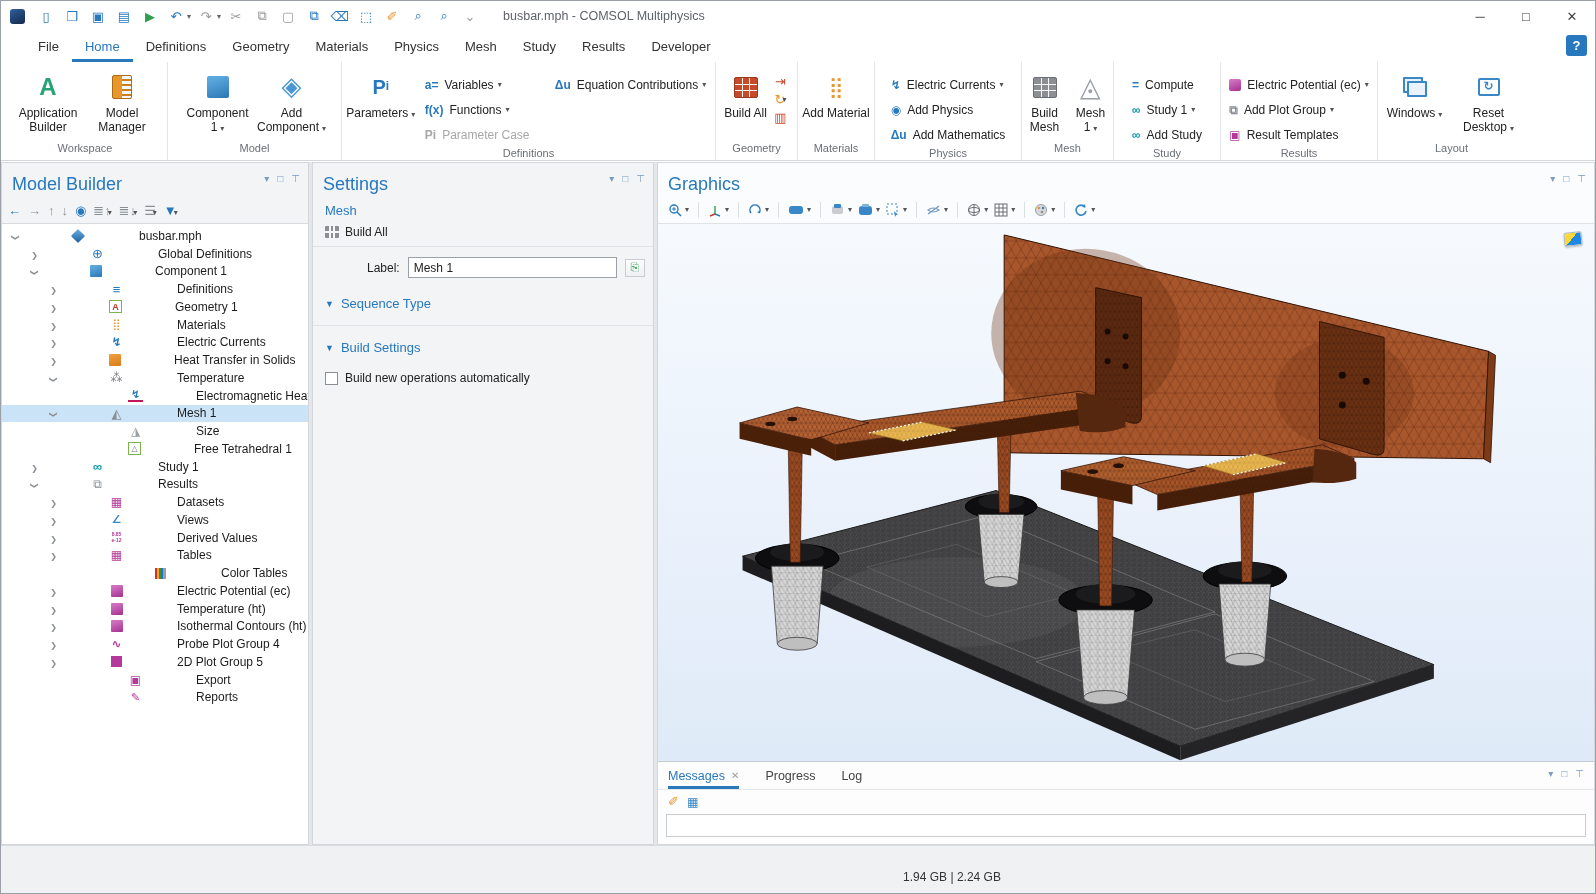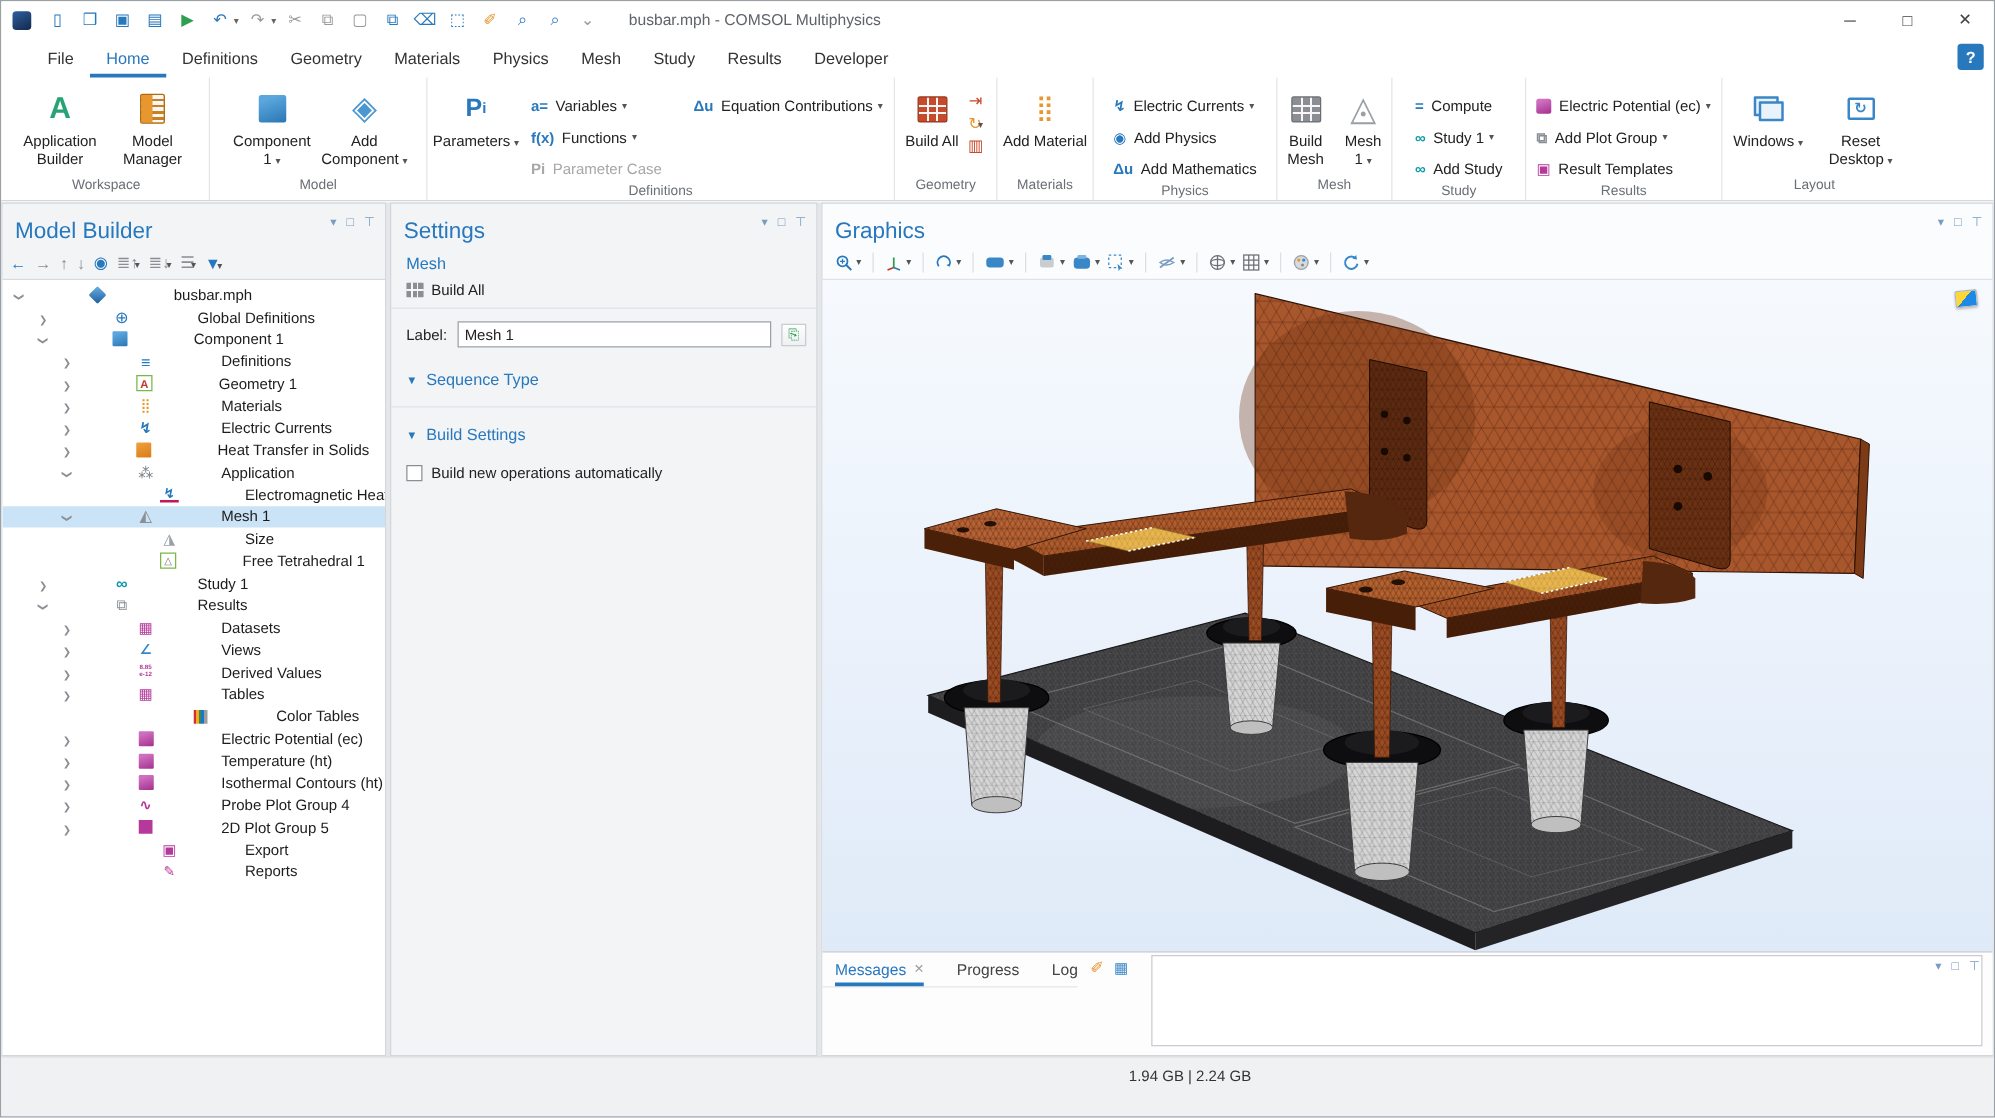--- a/index.html
+++ b/index.html
@@ -117,21 +117,21 @@
   .i-export::before { content:"▣"; color:#b5399a; font-size:12px; }
   .i-report::before { content:"✎"; color:#b5399a; font-size:11px; }
 
   
   #set-sub { color:#2878be; font-size:13px; padding:6px 12px 2px; }
   #set-buildall { display:flex; align-items:center; gap:6px; padding:5px 12px 7px; border-bottom:1px solid #e0e3e6; }
   .sgrid { width:14px; height:12px; border-radius:1px; background-color:#8b8f94;
     background-image:linear-gradient(90deg,transparent 0 30%,#f7f7f7 30% 40%,transparent 40% 60%,#f7f7f7 60% 70%,transparent 70%),
                      linear-gradient(0deg,transparent 0 40%,#f7f7f7 40% 55%,transparent 55%); }
   #labelrow { display:flex; align-items:center; padding:10px 8px 4px 12px; gap:8px; }
-  #labelrow label { font-size:12px; color:#222; }
+  #labelrow label { font-size:12px; color:#222;margin-left:42px; }
   #label-input { flex:1; height:21px; border:1px solid #9aa0a6; background:#fff; padding:0 5px; font-size:12px; font-family:inherit; color:#222; }
   #label-edit { width:20px; height:18px; border:1px solid #c8ccd0; background:linear-gradient(#fdfdfd,#eef0f2); display:flex; align-items:center; justify-content:center; color:#2e9e4f; font-size:11px; }
   .section { display:flex; align-items:center; gap:7px; padding:14px 12px 4px; }
   .schev { color:#2878be; font-size:9px; }
   .stitle { color:#2878be; font-size:13px; }
   #seq-select { margin:8px 8px 4px 12px; width:318px; height:22px; border:1px solid #9aa0a6; background:linear-gradient(#fefefe,#f0f2f4); display:flex; align-items:center; justify-content:space-between; padding:0 8px; font-size:12px; color:#222; }
   #seq-select::after { content:"▾"; font-size:9px; color:#444; }
   .hr { border-top:1px solid #e0e3e6; margin-top:10px; }
   #chk-row { display:flex; align-items:center; gap:7px; padding:12px 12px; }
   .cb { width:13px; height:13px; border:1px solid #8a8f95; background:#fff; }
@@ -140,32 +140,32 @@
   #gfx-toolbar { height:26px; display:flex; align-items:center; padding:0 10px; gap:6px; }
   .gsep { width:1px; height:16px; background:#dcdfe2; margin:0 3px; }
   .gbtn { display:flex; align-items:center; gap:3px; }
   .gbtn svg { display:block; }
   .gcar { font-size:8px; color:#555; }
   #canvas { position:relative; flex:1; border-top:1px solid #e0e3e6; }
   #scene { display:block; width:100%; height:100%; }
   #snapbtn { position:absolute; top:8px; right:12px; width:18px; height:14px; border:1px solid #b5b8bc; border-radius:2px; background:linear-gradient(135deg,#fdd835 0 45%,#1e88e5 45%); transform:rotate(-6deg); box-shadow:0 1px 2px rgba(0,0,0,.25); }
 
   
-  #messages { height:84px; border-top:1px solid #c5c8cc; background:#fdfdfe; display:flex; flex-direction:row; position:relative;justify-content:flex-end; }
+  #messages { height:84px; border-top:1px solid #c5c8cc; background:#fdfdfe; display:flex; flex-direction:column; position:relative;justify-content:flex-end; }
   #msg-tabs { height:28px; display:flex; align-items:flex-end; padding-left:10px; gap:26px; border-bottom:1px solid #e4e6e9; }
   .mtab { display:flex; align-items:center; gap:6px; font-size:12.5px; color:#444; padding-bottom:6px; }
   .mtab.active { color:#2878be; border-bottom:3px solid #2878be; padding-bottom:3px; }
   .mtab .x { color:#9aa0a6; font-size:10px; }
   #msg-icons { position:absolute; right:10px; top:6px; display:flex; gap:8px; color:#7a9cc0; font-size:10px; }
   #msg-toolbar { height:22px; display:flex; align-items:center; gap:8px; padding:2px 10px 0; }
   #msg-box { flex:1; margin:2px 8px 7px; background:#fff; border:1px solid #c9ccd0; }
 
   
   #statusbar { position:absolute; left:0; right:0; bottom:0; height:48px; background:#f0f1f2; border-top:1px solid #d9dbde; }
-  #statustext { position:absolute; left:308px; right:0; top:8px; text-align:center; color:#333; font-size:12px; }
+  #statustext { position:absolute; left:308px; right:0; top:24px; text-align:center; color:#333; font-size:12px; }
 </style>
 </head>
 <body>
 
 <div id="app">
 
   <div id="titlebar">
     <div class="appicon"></div>
     <div class="qat">
       <span class="qico">▯</span>
@@ -454,21 +454,21 @@
             <span>Electric Currents</span>
           </div>
         <div class="trow" style="padding-left:44px">
             <span class="ex"></span>
             <span class="ti i-ht"></span>
             <span>Heat Transfer in Solids</span>
           </div>
         <div class="trow" style="padding-left:44px">
             <span class="ex open"></span>
             <span class="ti i-multi"></span>
-            <span>Application</span>
+            <span>Temperature</span>
           </div>
         <div class="trow" style="padding-left:63px">
             <span class="ex leaf"></span>
             <span class="ti i-emh"></span>
             <span>Electromagnetic Heating 3</span>
           </div>
         <div class="trow sel" style="padding-left:44px">
             <span class="ex open"></span>
             <span class="ti i-mesh"></span>
             <span>Mesh 1</span>

